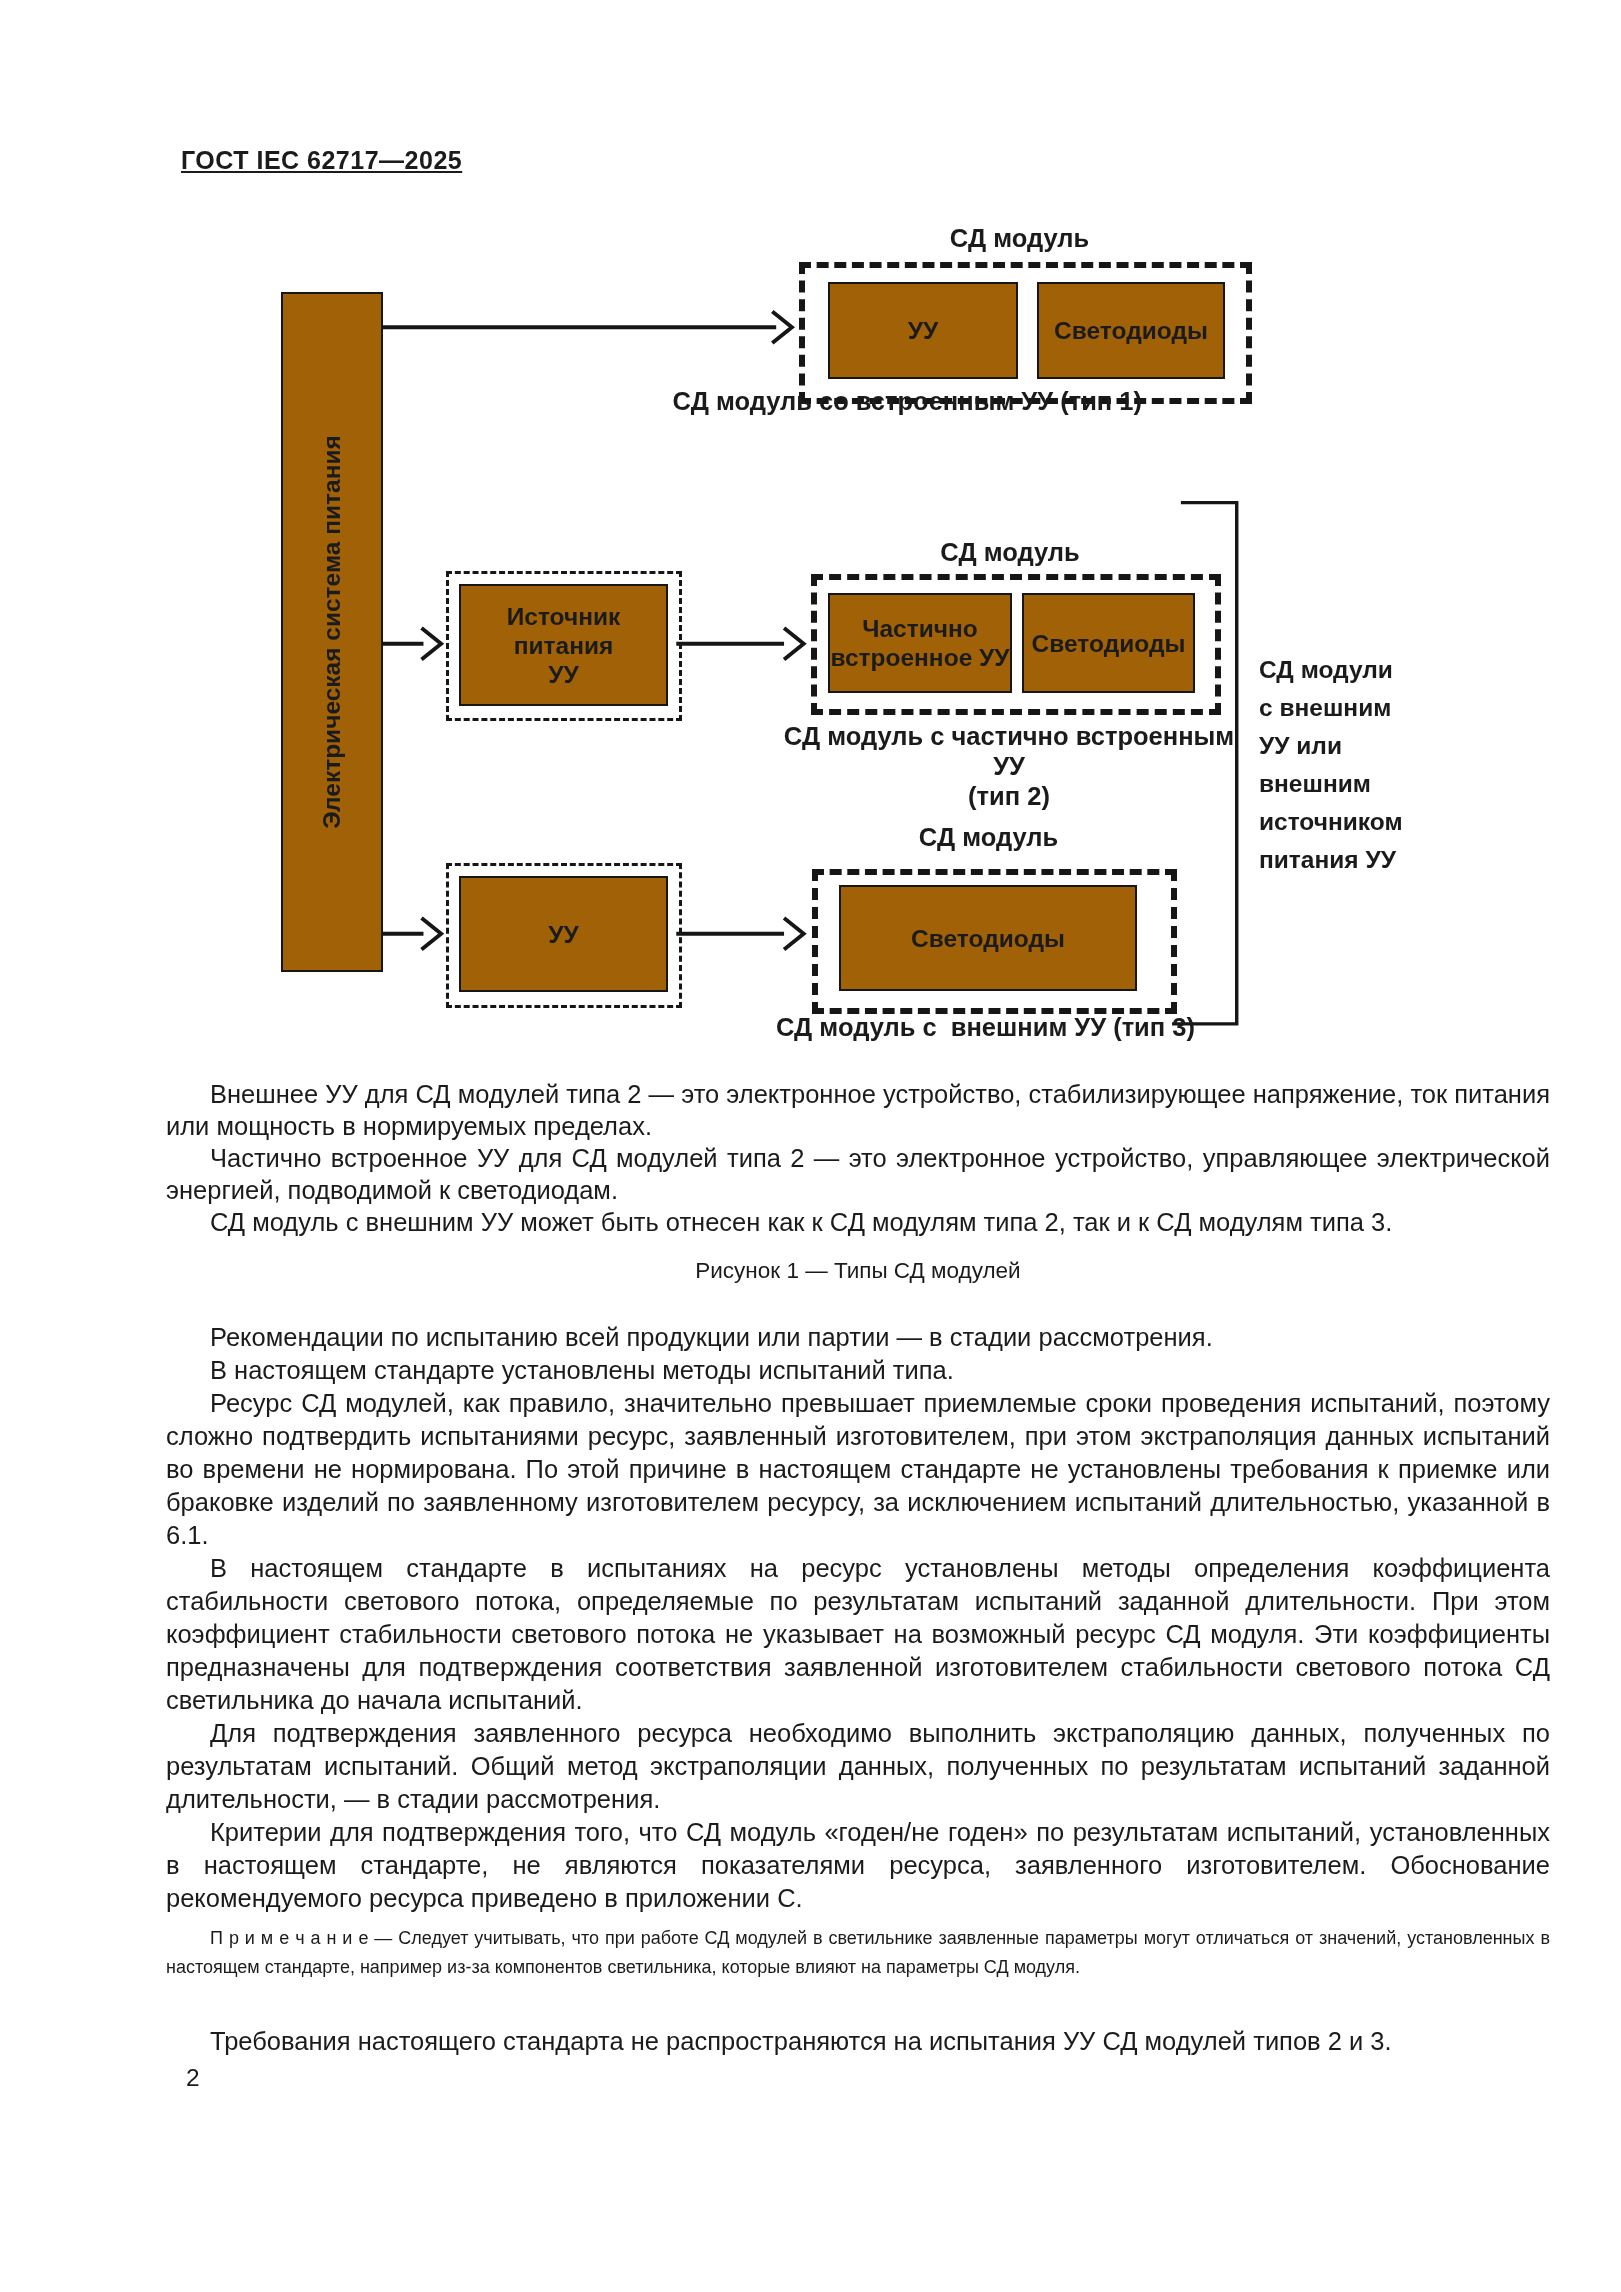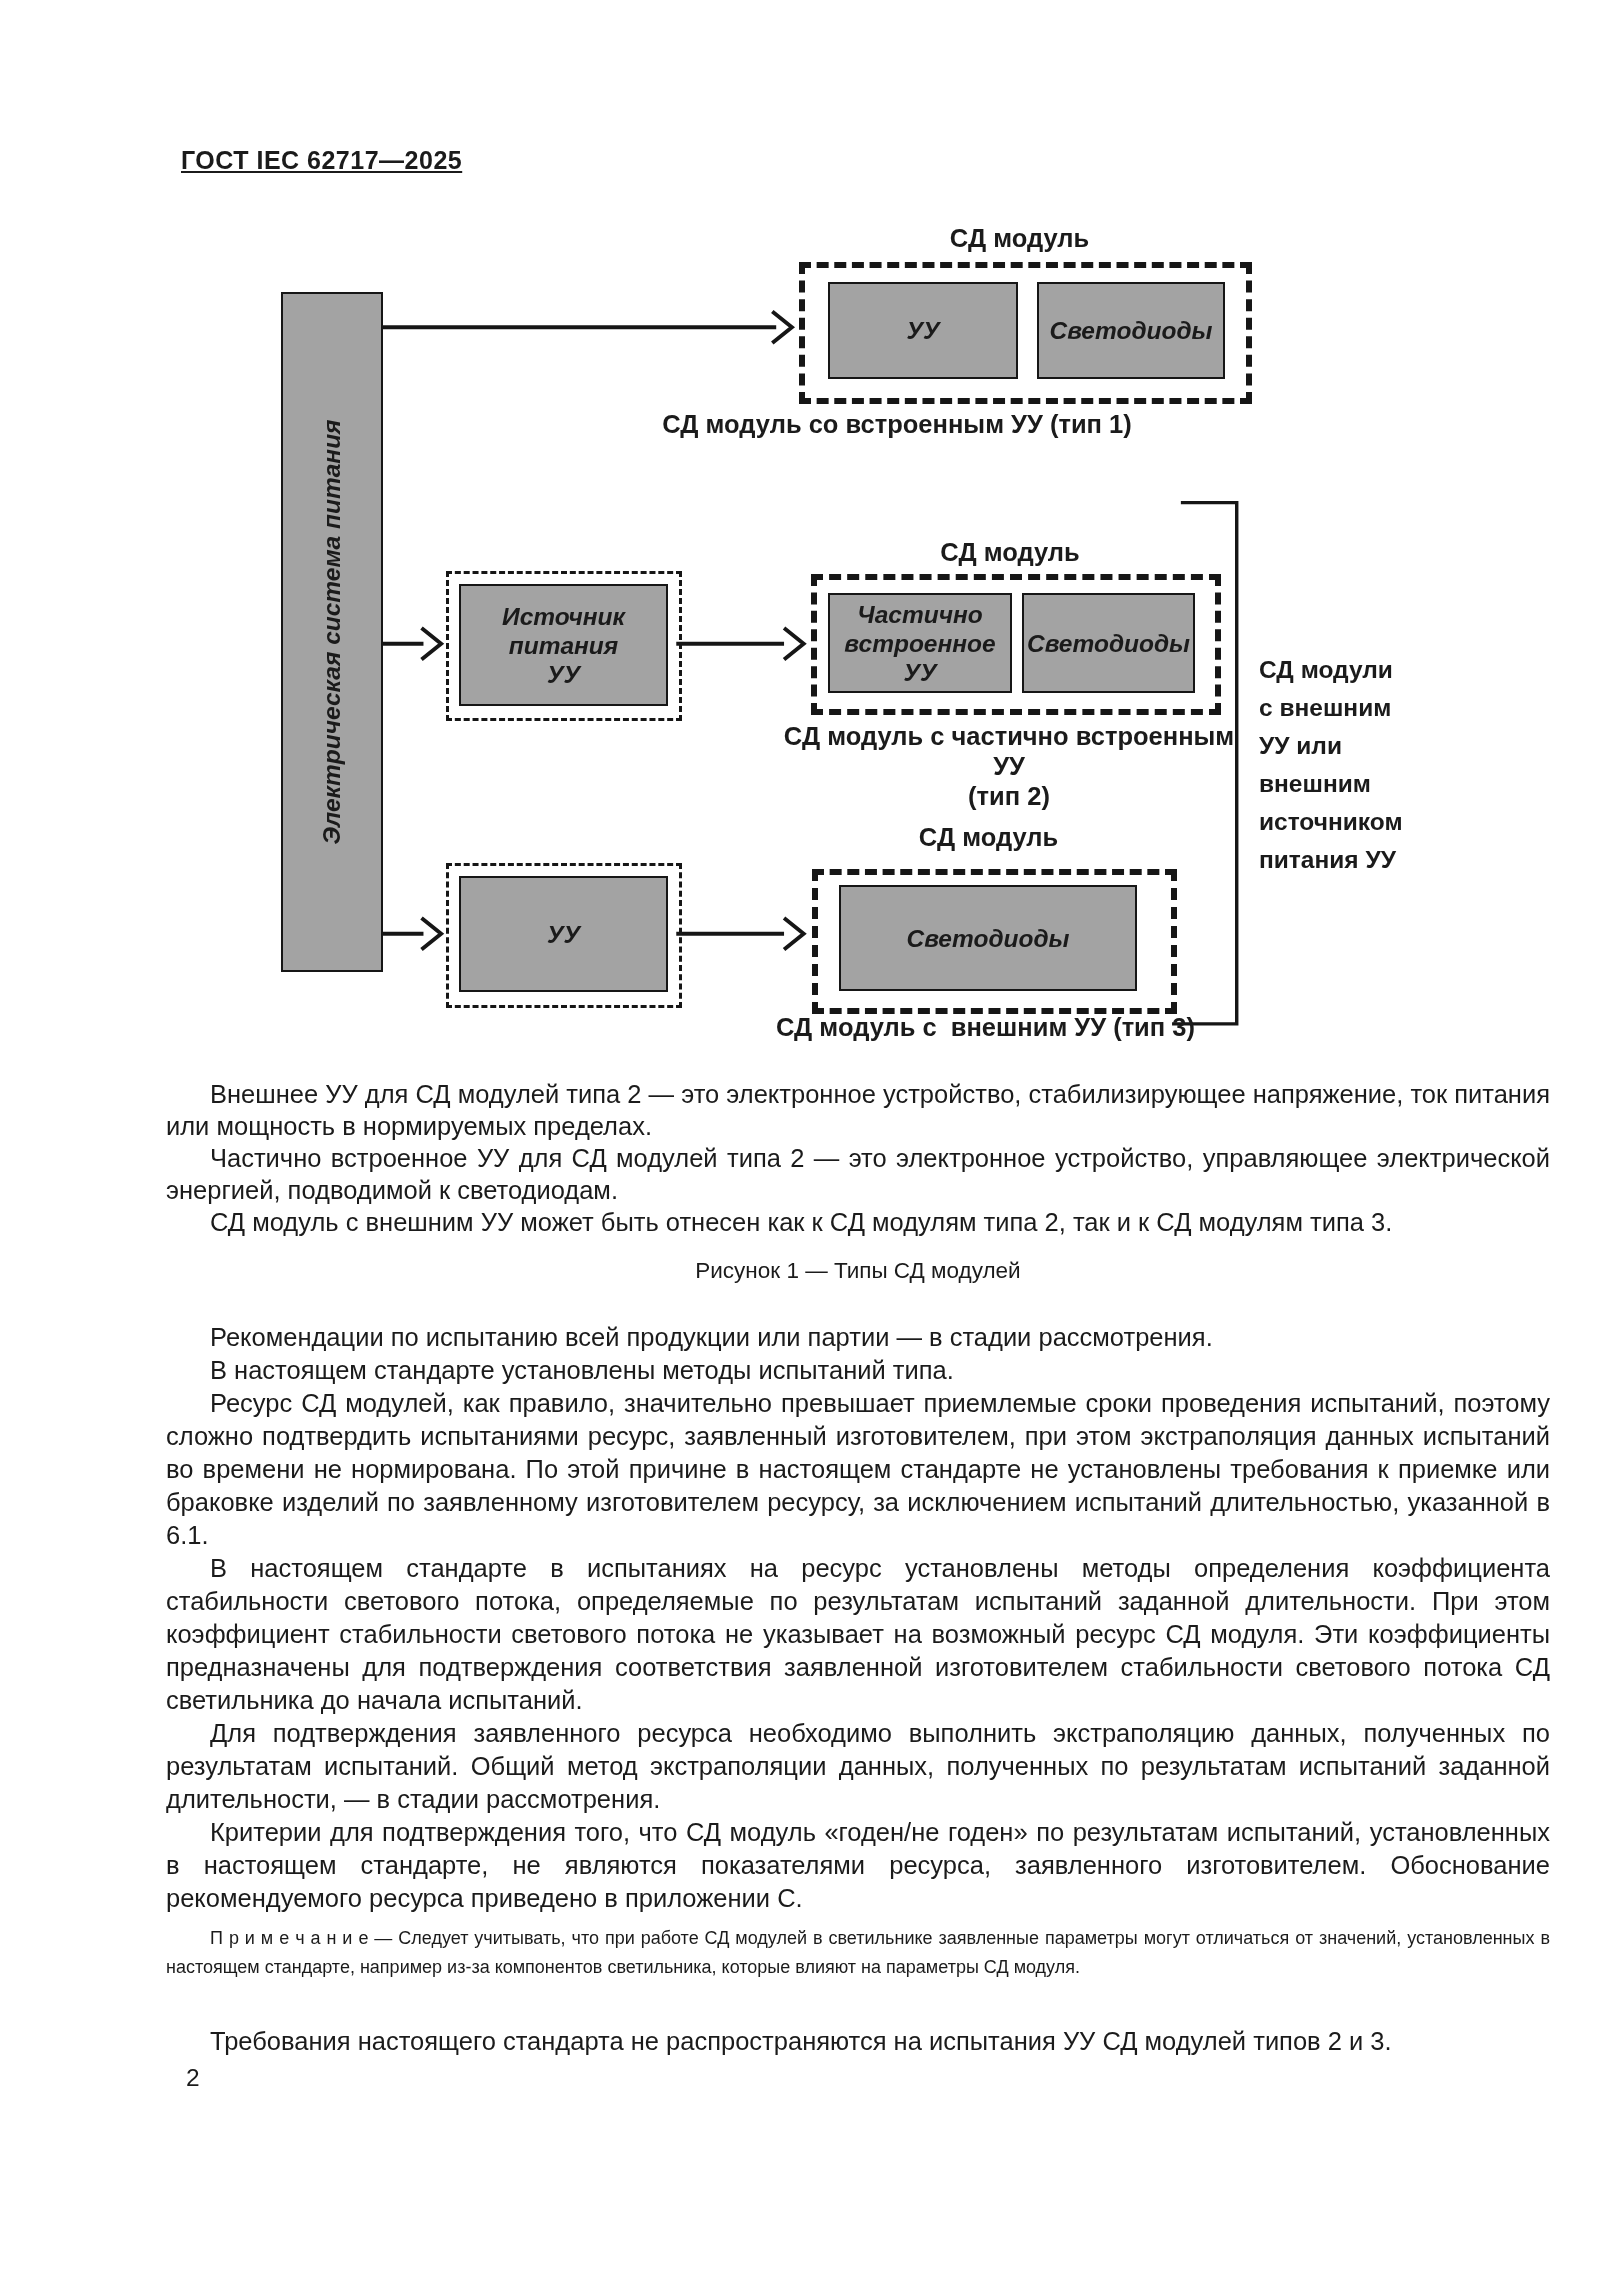--- a/index.html
+++ b/index.html
@@ -6,34 +6,34 @@
   body{
     width:1621px;height:2293px;position:relative;background:#ffffff;
     font-family:"Liberation Sans",sans-serif;color:#1b1b1b;
     -webkit-font-smoothing:antialiased;overflow:hidden;
   }
   .abs{position:absolute;}
   
   .doc-header{left:181px;top:146px;font-size:25px;font-weight:bold;letter-spacing:0.5px;text-decoration:underline;}
   
   .diagram{left:0;top:0;width:1621px;height:1068px;}
-  .box-solid{border:2.9px solid #161616;background:#a3a3a3;display:flex;align-items:center;justify-content:center;text-align:center;font-style:italic;}
+  .box-solid{border:2.9px solid #161616;background:#a16207;display:flex;align-items:center;justify-content:center;text-align:center;}
   .box-dashed{border-style:dashed;border-color:#161616;background:transparent;}
   .d4{border-width:3.9px;}
   .d7{border-width:6.9px;}
   .dlabel{font-weight:bold;font-size:24.5px;line-height:29px;white-space:pre-line;}
   .power-box{left:281px;top:292px;width:98px;height:676px;}
   .power-box .vtext{transform:rotate(-90deg);white-space:nowrap;font-weight:bold;font-size:24.5px;}
   .mod-label{font-weight:bold;font-size:25.5px;text-align:center;}
   .mod-caption{font-weight:bold;font-size:25.5px;line-height:30px;text-align:center;white-space:pre-wrap;}
   .t1-label{left:799px;width:441px;top:224px;}
   .t1-dashed{left:799px;top:262px;width:441px;height:130px;}
   .t1-uu{left:828px;top:282px;width:186px;height:93px;}
   .t1-leds{left:1037px;top:282px;width:184px;height:93px;}
-  .t1-caption{left:652px;width:490px;top:409px;}
+  .t1-caption{left:652px;width:490px;top:386px;text-align:right;}
   .src-dashed{left:446px;top:571px;width:230px;height:144px;}
   .src-solid{left:459px;top:584px;width:205px;height:118px;}
   .t2-label{left:811px;width:398px;top:538px;}
   .t2-dashed{left:811px;top:574px;width:398px;height:129px;}
   .t2-part{left:828px;top:593px;width:180px;height:96px;text-align:center;}
   .t2-leds{left:1022px;top:593px;width:169px;height:96px;}
   .t2-caption{left:774px;width:470px;top:721px;}
   .uu-dashed{left:446px;top:863px;width:230px;height:139px;}
   .uu-solid{left:459px;top:876px;width:205px;height:112px;}
   .t3-label{left:812px;width:353px;top:823px;}

